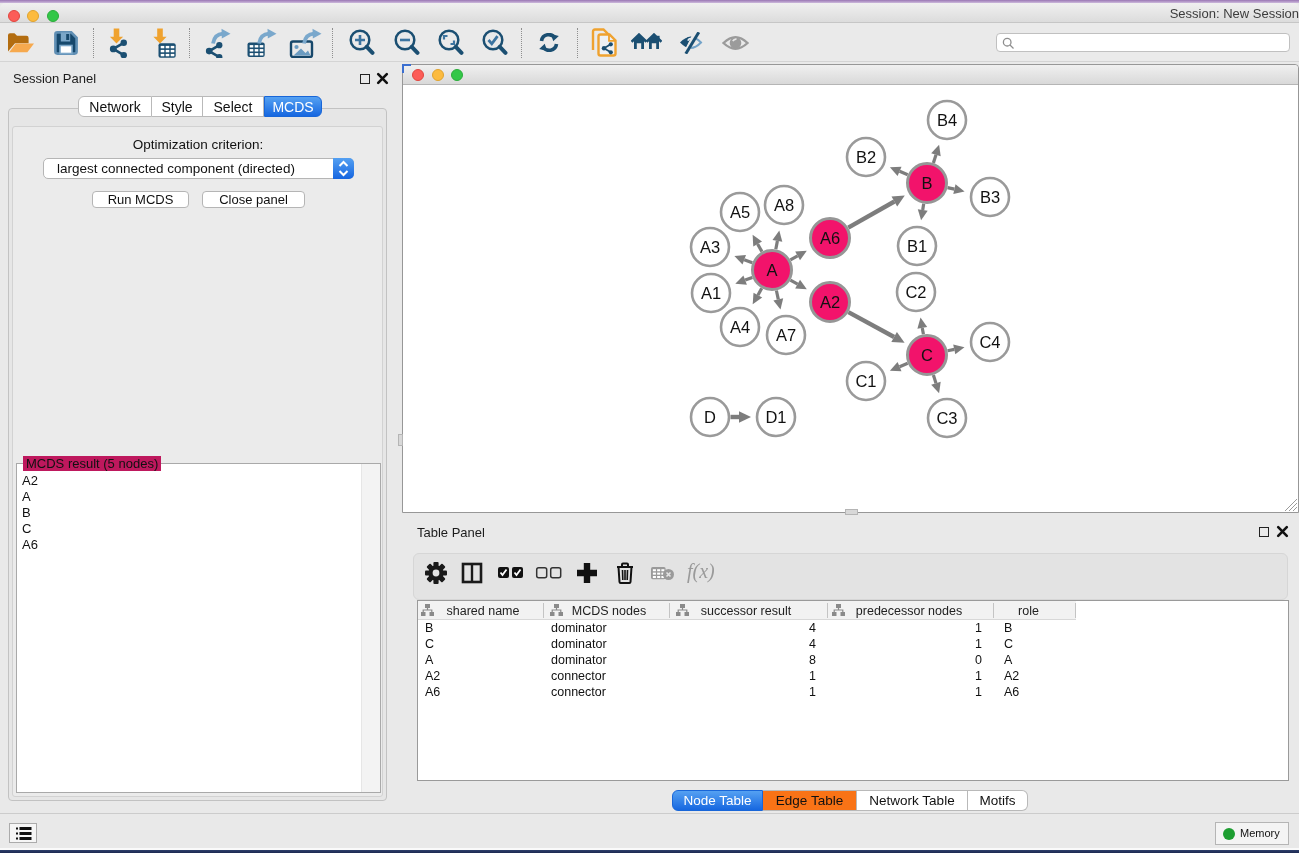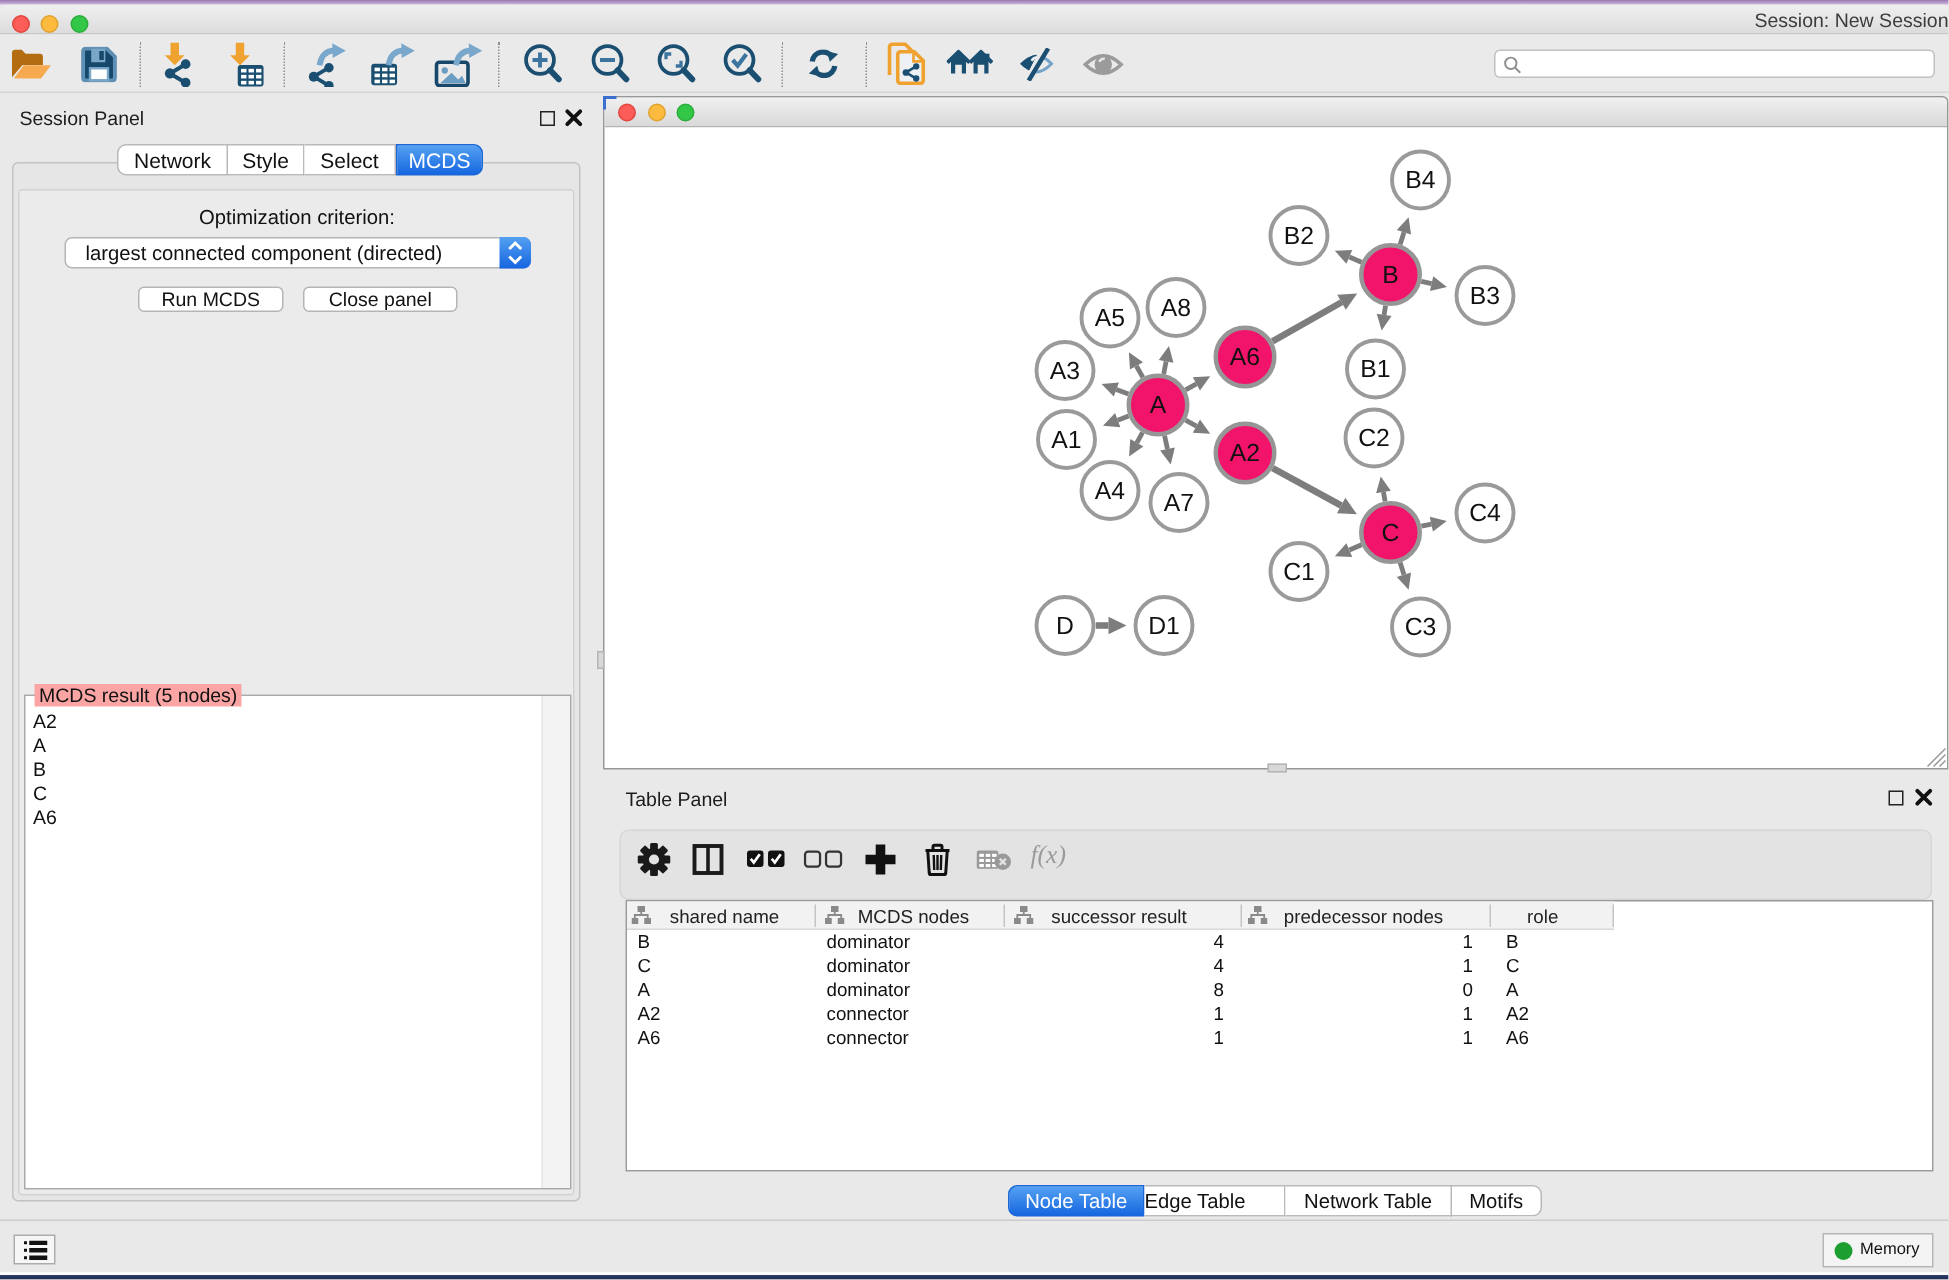--- a/index.html
+++ b/index.html
@@ -195,21 +195,21 @@
   <div class="abs" style="right:-1px;top:-1px;width:21px;height:21px;background:linear-gradient(#54a0f2,#1565e0);border-radius:0 5px 5px 0">
   <svg width="21" height="21" viewBox="0 0 21 21">
         <path d="M6.5 8 L10.5 4 L14.5 8 M6.5 13 L10.5 17 L14.5 13" fill="none" stroke="#fff" stroke-width="2"></path>
       </svg></div>
 </div>
 <div class="abs" style="left:92px;top:191px;width:97px;height:17px;background:#fff;border:1px solid #b5b5b5;border-radius:4px;text-align:center;font-size:13px;color:#111;line-height:15px">Run MCDS</div>
 <div class="abs" style="left:202px;top:191px;width:103px;height:17px;background:#fff;border:1px solid #b5b5b5;border-radius:4px;text-align:center;font-size:13px;color:#111;line-height:15px">Close panel</div>
 
 <div class="abs" style="left:16px;top:463px;width:365px;height:330px;background:#fff;border:1px solid #a9a9a9"></div>
 <div class="abs" style="left:361px;top:464px;width:19px;height:328px;background:#f3f3f3;border-left:1px solid #e6e6e6"></div>
-<div class="abs" style="left:23px;top:456px;background:#fca5a5;padding:0 3px;font-size:13px;color:#111">MCDS result (5 nodes)</div>
+<div class="abs" style="left:23px;top:456px;background:#be185d;padding:0 3px;font-size:13px;color:#111">MCDS result (5 nodes)</div>
 <div class="abs" style="left:22px;top:473px;font-size:13px;color:#111;line-height:16px">A2<br>A<br>B<br>C<br>A6</div>
 
 <div class="abs" style="left:402px;top:64px;width:897px;height:449px;background:#fff;border:1px solid #979797;border-radius:4px 4px 0 0"></div>
 <div class="abs" style="left:403px;top:65px;width:895px;height:20px;background:linear-gradient(#f0f0f0,#d9d9d9);border-bottom:1px solid #b5b5b5;border-radius:4px 4px 0 0">
   <div class="abs" style="left:9px;top:4px;width:12px;height:12px;border-radius:50%;background:#fc5d58;border:0.5px solid #e1463f"></div>
   <div class="abs" style="left:29px;top:4px;width:12px;height:12px;border-radius:50%;background:#fcbb3f;border:0.5px solid #e0a32e"></div>
   <div class="abs" style="left:48px;top:4px;width:12px;height:12px;border-radius:50%;background:#33c748;border:0.5px solid #2aad3a"></div>
 </div>
 
 <div class="abs" style="left:402px;top:64px;width:9px;height:9px;border-left:2px solid #3b6fd0;border-top:2px solid #3b6fd0"></div>
@@ -361,21 +361,21 @@
       <rect x="7.2" y="2.6" width="3.6" height="2.4" fill="#fff"></rect>
       <rect x="7.2" y="6.6" width="3.6" height="2.4" fill="#fff"></rect>
       <rect x="7.2" y="10.6" width="3.6" height="2.4" fill="#fff"></rect>
       <rect x="12.2" y="2.6" width="3.6" height="2.4" fill="#fff"></rect>
       <rect x="12.2" y="6.6" width="3.6" height="2.4" fill="#fff"></rect>
       <rect x="12.2" y="10.6" width="3.6" height="2.4" fill="#fff"></rect>
     </g>
     <circle cx="17.5" cy="8.5" r="5.5" fill="#9a9a9a"></circle>
 <path d="M15.5 6.5 L19.5 10.5 M19.5 6.5 L15.5 10.5" stroke="#e4e4e4" stroke-width="1.6"></path>
   </svg>
-<div class="abs" style="left:687px;top:560px;font-family:'Liberation Serif',serif;font-style:italic;font-size:17px;color:#9a9a9a">f(x)</div>
+<div class="abs" style="left:687px;top:560px;font-family:'Liberation Serif',serif;font-style:italic;font-size:20px;color:#9a9a9a">f(x)</div>
 
 <div class="abs" style="left:417px;top:600px;width:872px;height:181px;background:#fff;border:1px solid #9a9a9a"></div>
 <div class="abs" style="left:418px;top:601px;width:658px;height:19px;background:#f2f2f2;border-bottom:1px solid #d8d8d8"></div>
 <div class="abs" style="left:543px;top:603px;width:1px;height:15px;background:#c4c4c4"></div>
 <div class="abs" style="left:669px;top:603px;width:1px;height:15px;background:#c4c4c4"></div>
 <div class="abs" style="left:827px;top:603px;width:1px;height:15px;background:#c4c4c4"></div>
 <div class="abs" style="left:993px;top:603px;width:1px;height:15px;background:#c4c4c4"></div>
 <div class="abs" style="left:1075px;top:603px;width:1px;height:15px;background:#c4c4c4"></div>
 <svg style="position:absolute;left:421px;top:604px" width="13" height="12" viewBox="0 0 13 12">
 <g fill="#8a8a8a">
@@ -445,21 +445,21 @@
   </div>
 <div class="trow" style="top:684px">
 <span style="left:425px">A6</span>
     <span style="left:551px">connector</span>
 <span style="left:700px;width:116px;text-align:right">1</span>
 <span style="left:860px;width:122px;text-align:right">1</span>
 <span style="left:1004px">A6</span>
   </div>
 
 <div class="abs" style="left:672px;top:790px;width:91px;height:21px;background:linear-gradient(#55a1f2,#1667e0);border:1px solid #1866d8;border-radius:6px 0 0 6px;text-align:center;font-size:13.5px;color:#fff;line-height:20px">Node Table</div>
-<div class="abs" style="left:763px;top:790px;width:94px;height:21px;background:#ffffff;border:1px solid #b9b9b9;border-left:none;text-align:left;font-size:13.5px;color:#111;line-height:20px">Edge Table</div>
+<div class="abs" style="left:763px;top:790px;width:94px;height:21px;background:#f97316;border:1px solid #b9b9b9;border-left:none;text-align:center;font-size:13.5px;color:#111;line-height:20px">Edge Table</div>
 <div class="abs" style="left:857px;top:790px;width:111px;height:21px;background:#fff;border:1px solid #b9b9b9;border-left:none;text-align:center;font-size:13.5px;color:#111;line-height:20px">Network Table</div>
 <div class="abs" style="left:968px;top:790px;width:60px;height:21px;background:#fff;border:1px solid #b9b9b9;border-left:none;border-radius:0 6px 6px 0;text-align:center;font-size:13.5px;color:#111;line-height:20px">Motifs</div>
 
 <div class="abs" style="left:0;top:813px;width:1299px;height:35px;background:#e9e9e9;border-top:1px solid #cccccc"></div>
 <div class="abs" style="left:9px;top:823px;width:28px;height:20px;background:#f6f6f6;border:1px solid #ababab">
 <svg style="position:absolute;left:6px;top:3px" width="16" height="13" viewBox="0 0 16 13">
       <g fill="#111">
 <rect x="0" y="0.5" width="2" height="2"></rect>
         <rect x="3.5" y="0" width="12" height="3"></rect>
 <rect x="0" y="5.5" width="2" height="2"></rect>

